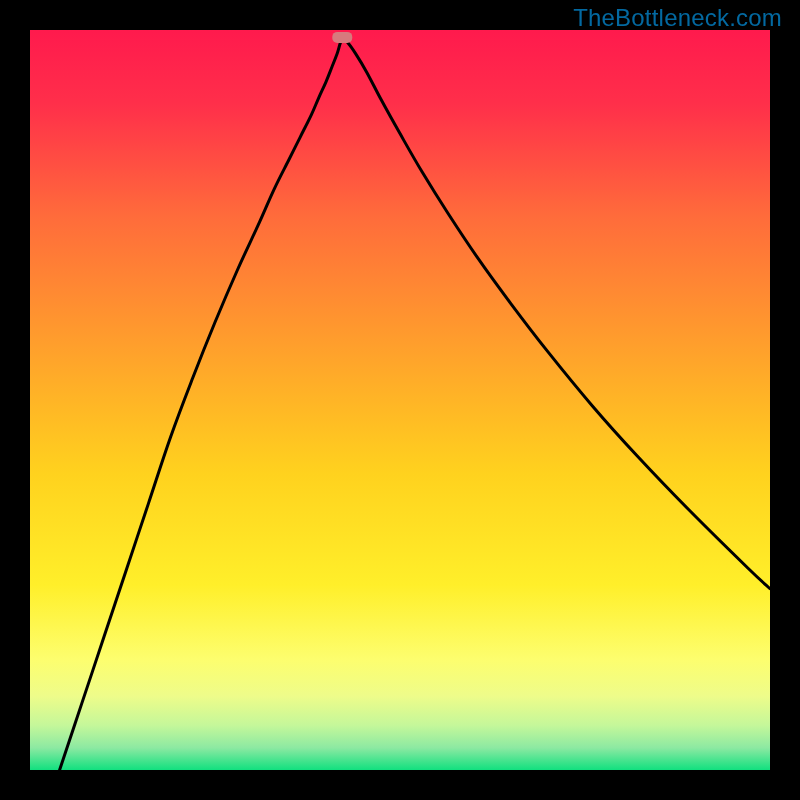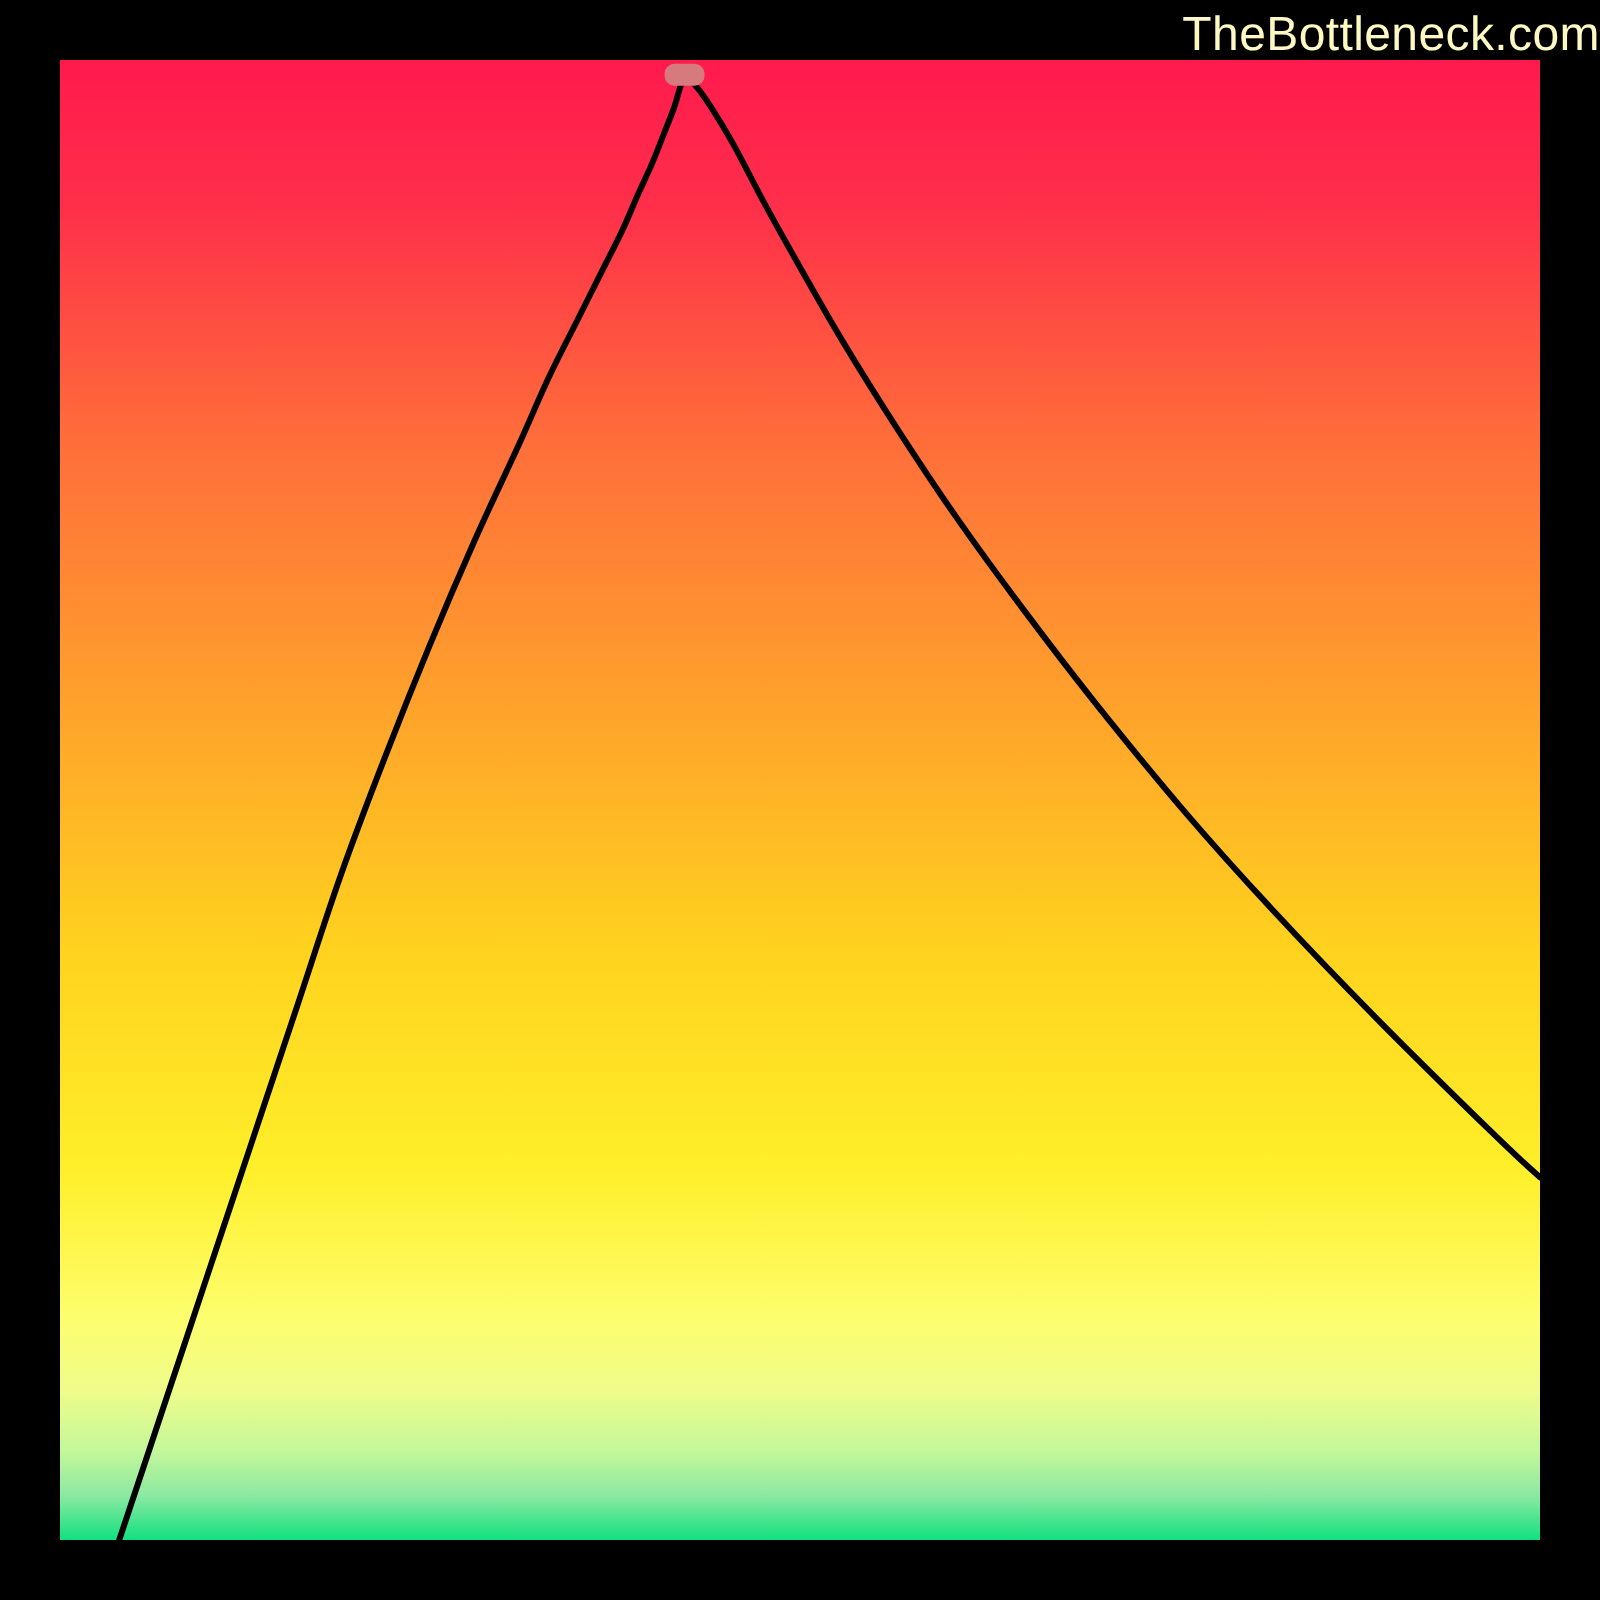--- a/index.html
+++ b/index.html
@@ -12,22 +12,22 @@
   }
   .frame {
     position: relative;
     width: 800px;
     height: 800px;
     background: #000;
   }
   .watermark {
     position: absolute;
     top: 4px;
-    right: 0;
-    color: #fef9c3;
+    right: 18px;
+    color: #0369a1;
     font-size: 24px;
     font-weight: 500;
     letter-spacing: 0.2px;
     z-index: 5;
   }
   .plot-area {
     position: absolute;
     left: 30px;
     top: 30px;
     width: 740px;

